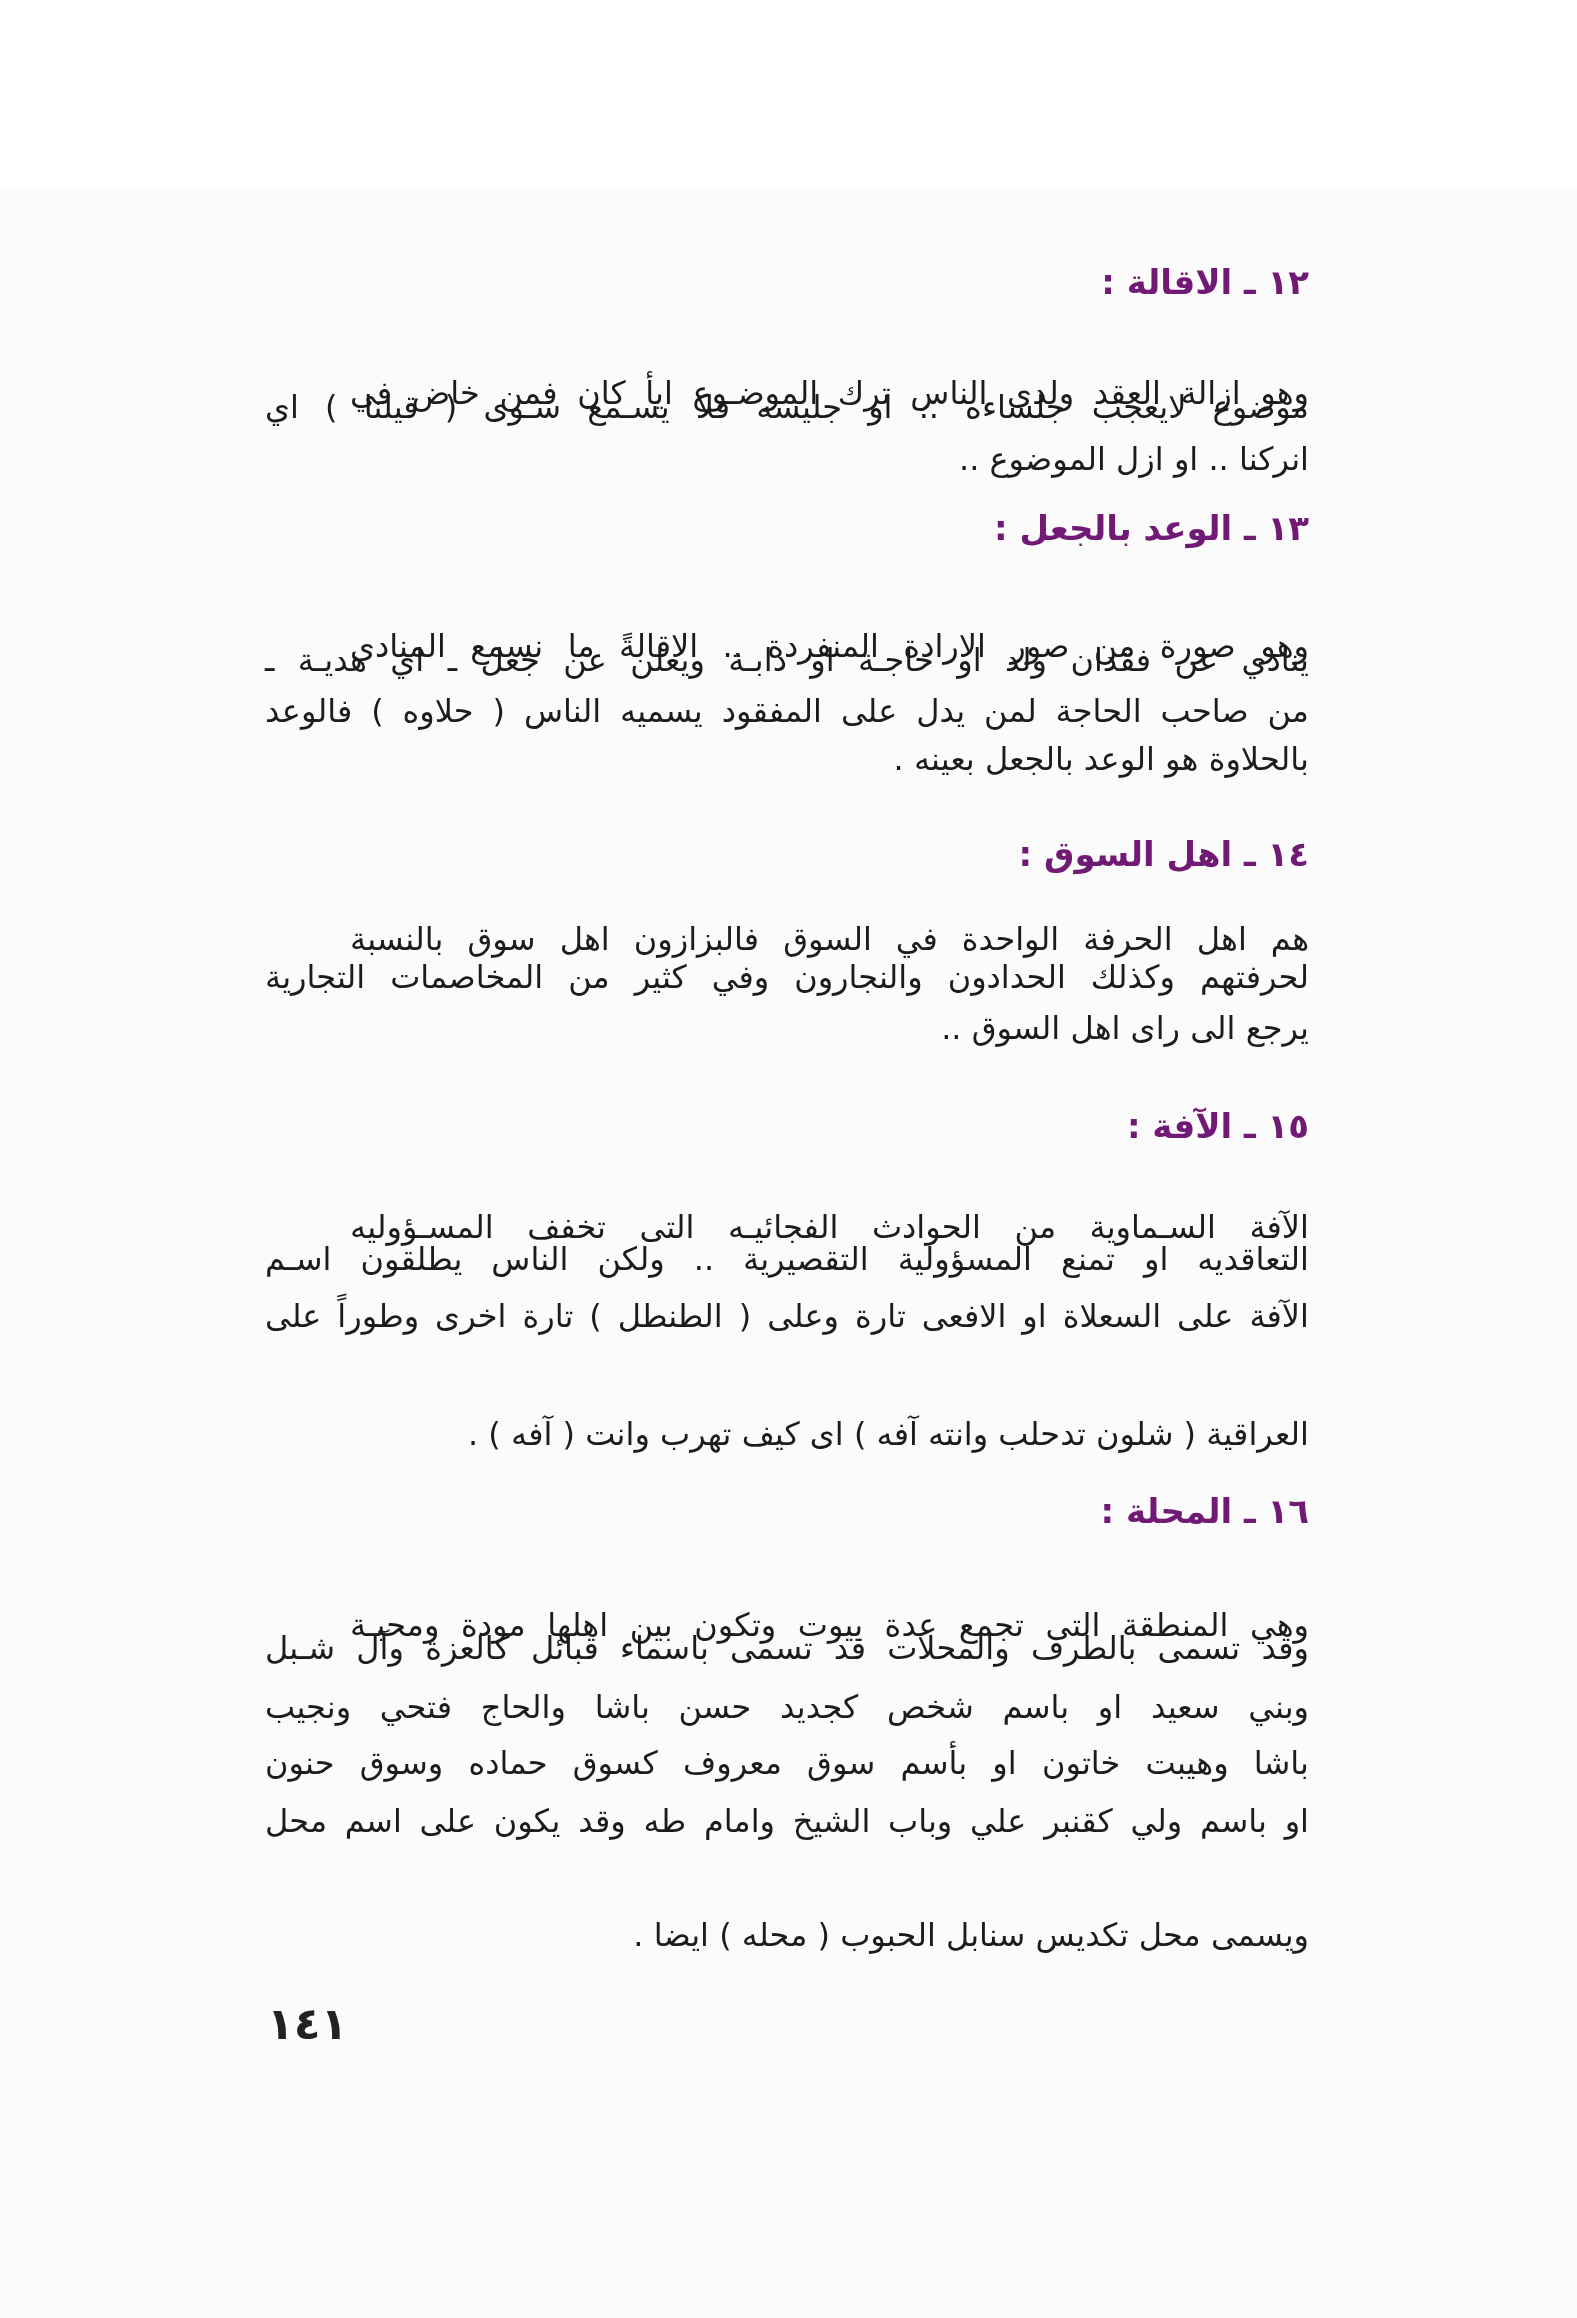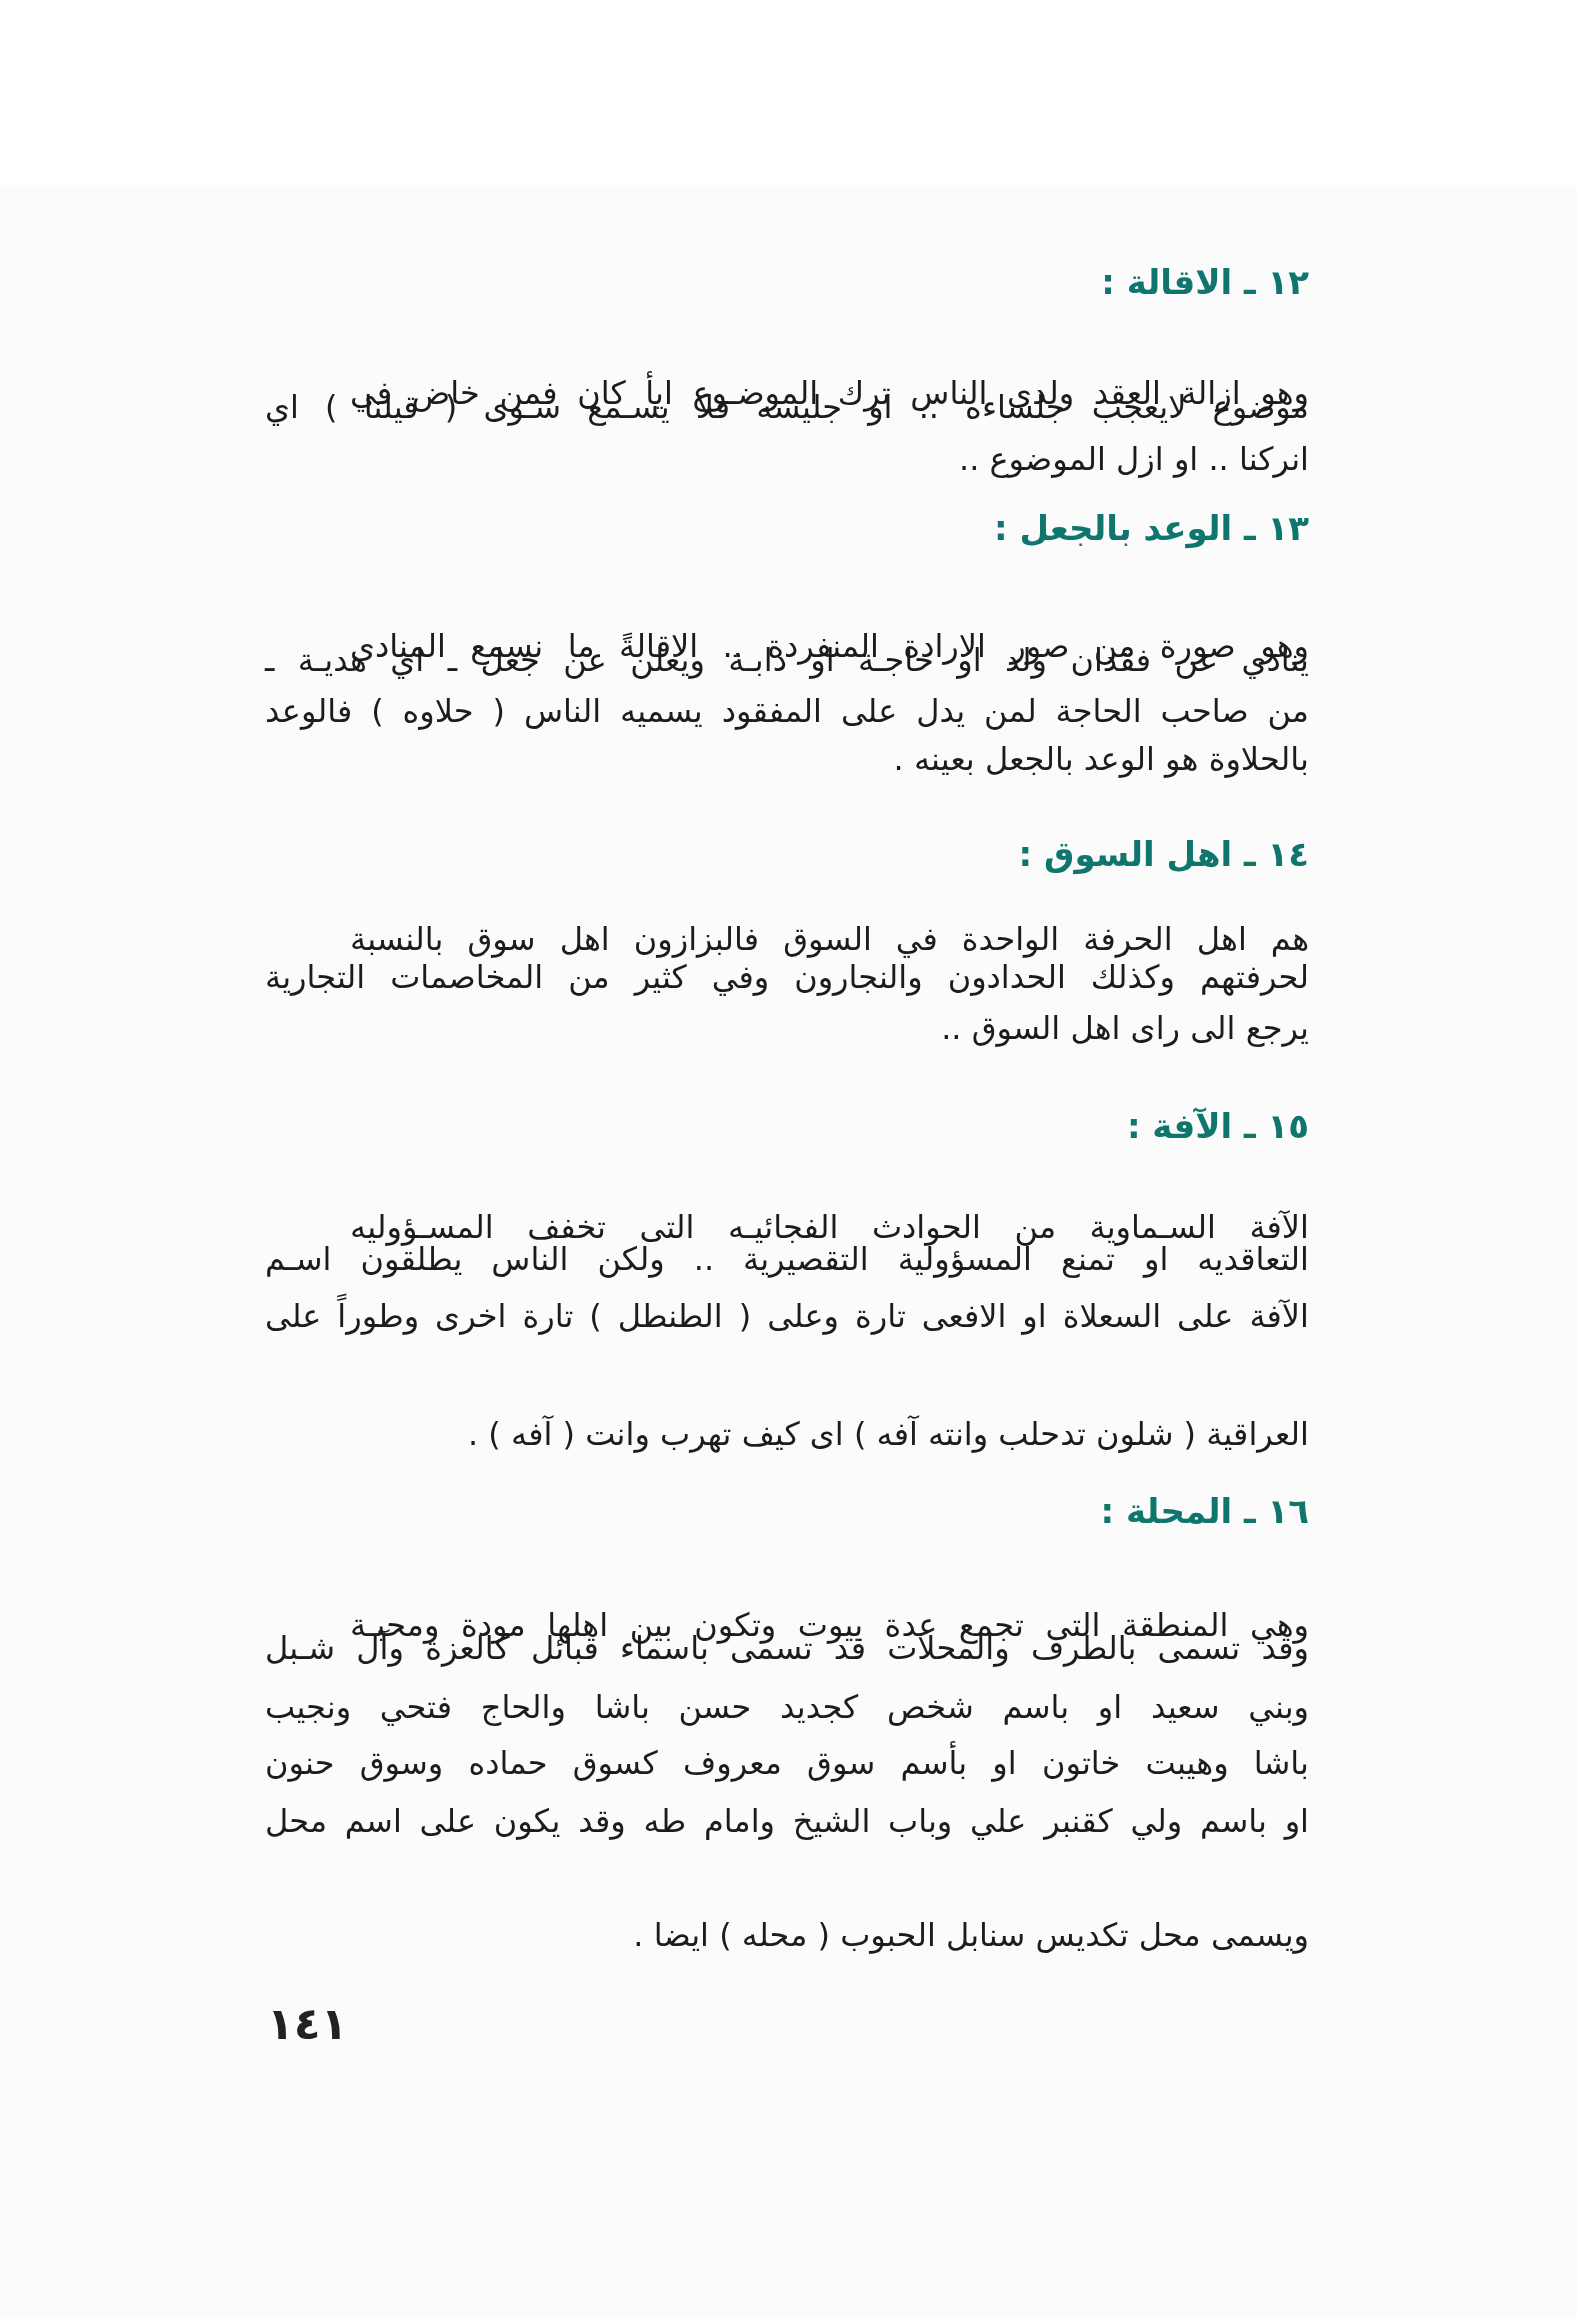--- a/index.html
+++ b/index.html
@@ -52,21 +52,21 @@
   }
   .heading {
     position: absolute;
     right: 268px;
     direction: rtl;
     white-space: nowrap;
     font-size: 34px;
     font-weight: bold;
     line-height: 42px;
     height: 42px;
-    color: #0f766e;
+    color: #701a75;
   }
   .page-number {
     position: absolute;
     left: 267px;
     top: 2003px;
     font-size: 44px;
     font-weight: bold;
     line-height: 42px;
     color: #222222;
     direction: rtl;

